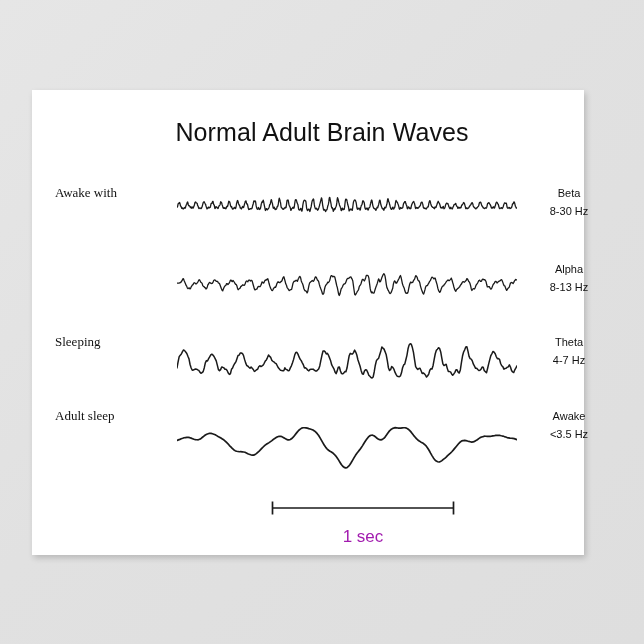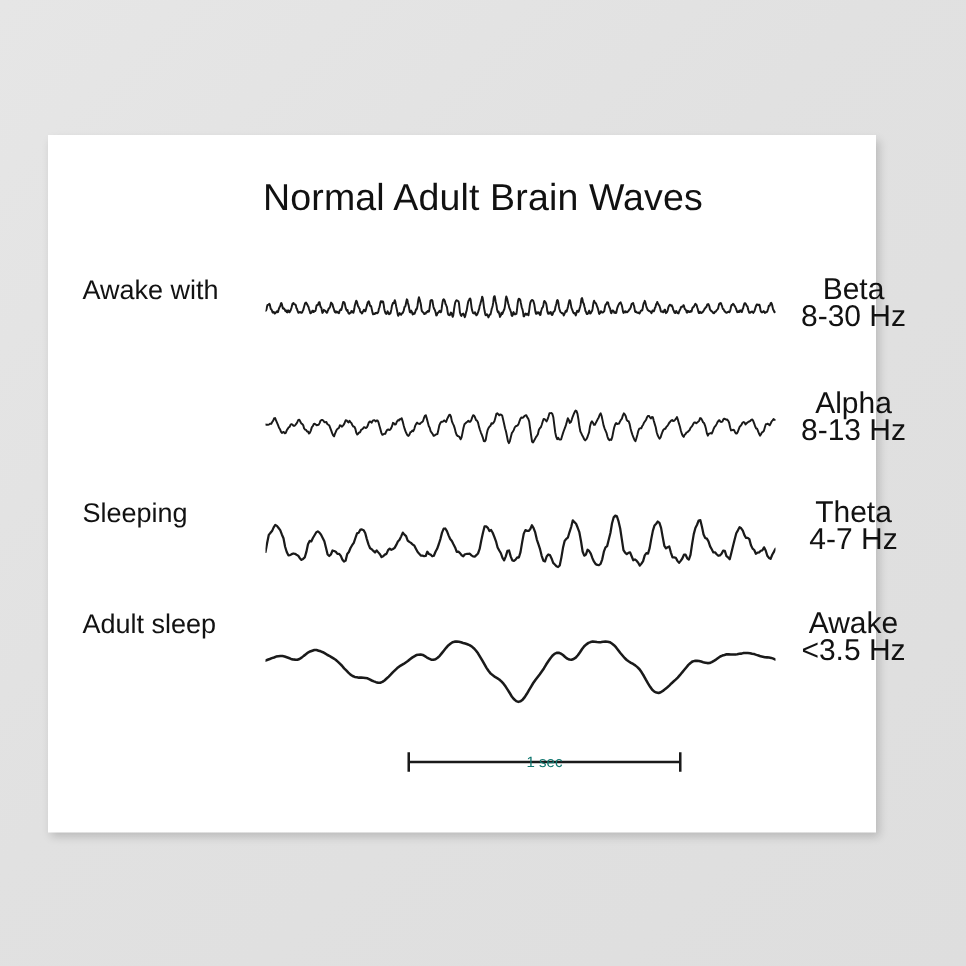--- a/index.html
+++ b/index.html
@@ -55,31 +55,32 @@
   .wave-row {
     position: absolute;
     left: 0;
     width: 580px;
   }
 
   .row-label-left {
     position: absolute;
     left: 23px;
     width: 130px;
-    font-size: 18px;
+    font-size: 13px;
     color: #121212;
     line-height: 18px;
     text-align: left;
+    font-family: Liberation Serif, serif;
   }
 
   .row-label-right {
     position: absolute;
     left: 498px;
     width: 78px;
-    font-size: 20px;
+    font-size: 11px;
     color: #121212;
     line-height: 18px;
     text-align: center;
   }
 
   .wave-canvas {
     position: absolute;
     left: 145px;
     display: block;
   }
@@ -106,25 +107,25 @@
   }
 
   #scale-bar svg line {
     stroke: #1a1a1a;
     stroke-width: 1.7;
   }
 
   #scale-label {
     position: absolute;
     left: 236px;
-    top: 13px;
+    top: 37px;
     width: 190px;
     text-align: center;
-    font-size: 10px;
-    color: #0f766e;
+    font-size: 17px;
+    color: #a21caf;
   }
 </style>
 </head>
 <body>
 
 <div id="backdrop"></div>
 
 <div id="poster">
   <div id="poster-inner">
 

